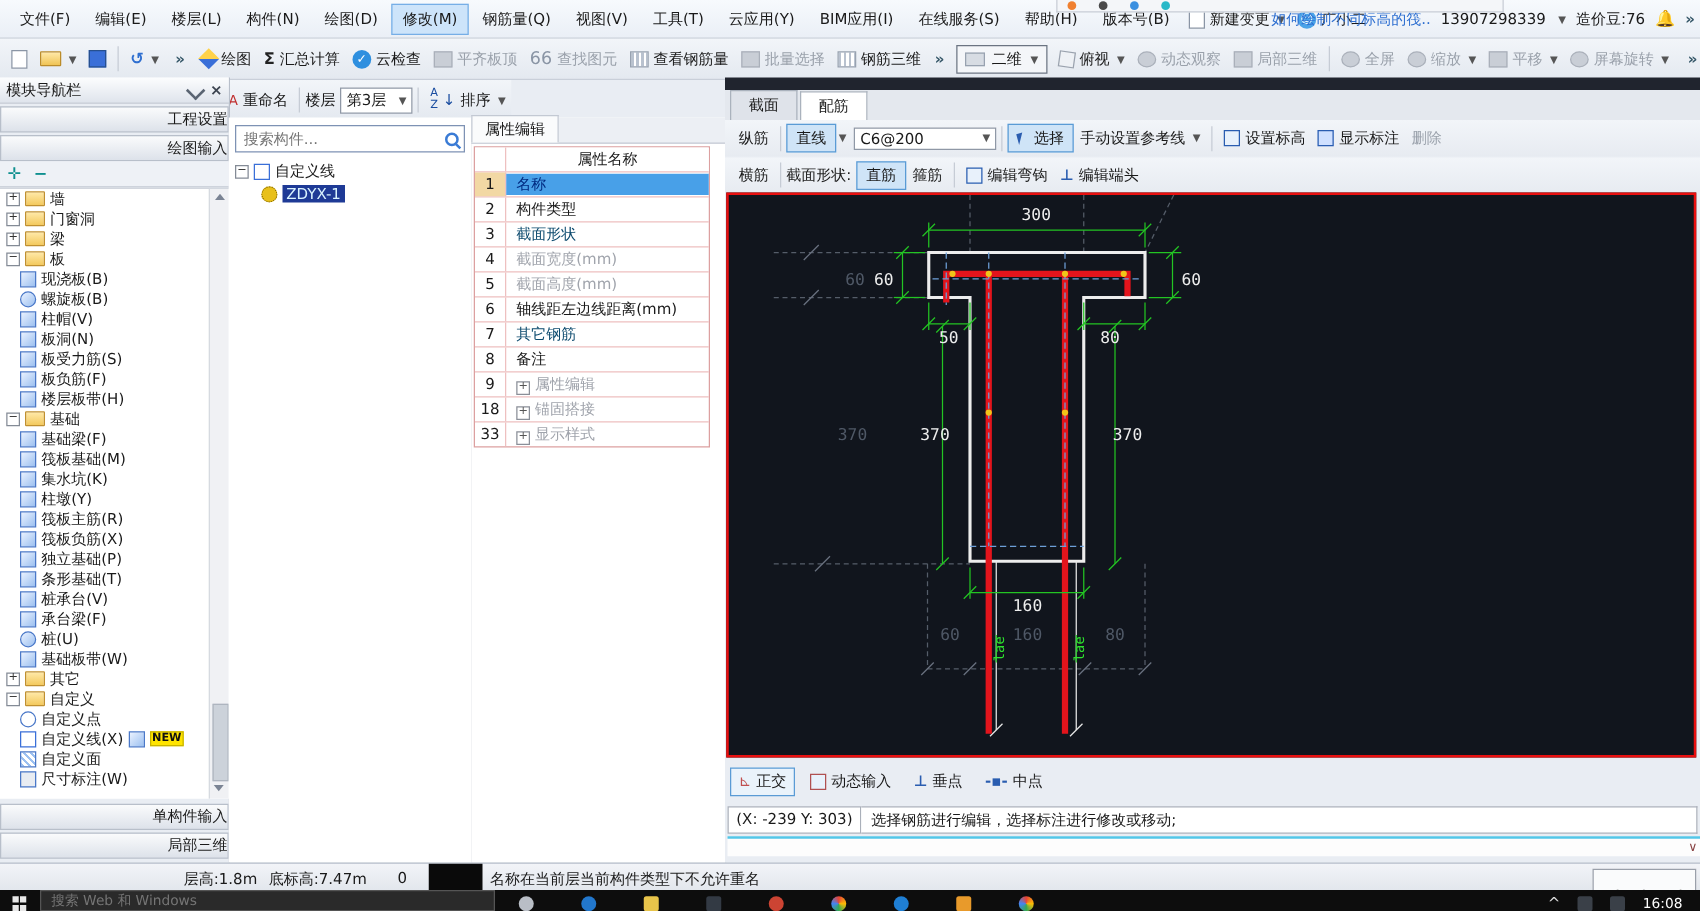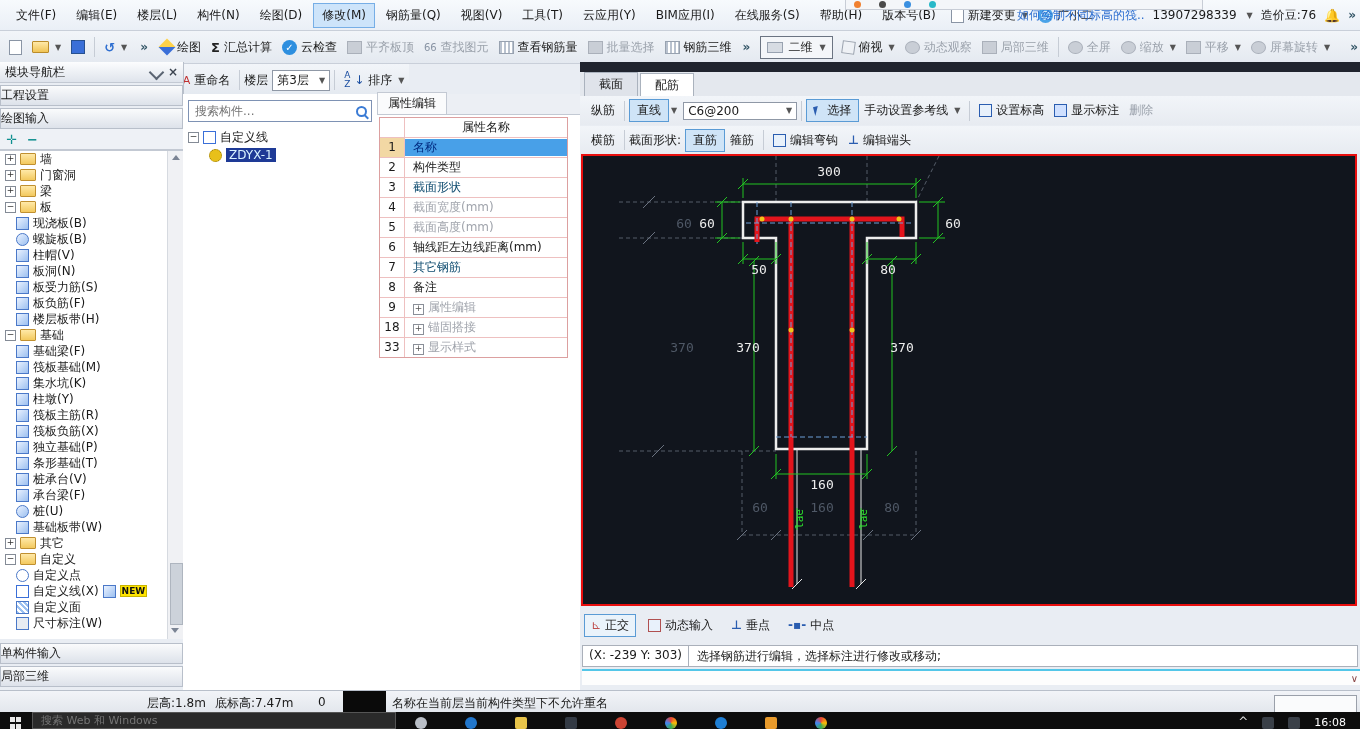--- a/index.html
+++ b/index.html
@@ -25,31 +25,31 @@
   
   .i{display:inline-block;flex:none}
   .i-doc{width:11px;height:13px;background:#fff;border:1px solid #8a95a5}
   .i-folder{width:15px;height:10px;background:linear-gradient(#ffe9a8,#f0c455);border:1px solid #bb8c2a;border-radius:1px}
   .i-save{width:12px;height:12px;background:#3a6fd8;border:1px solid #27508f}
   .i-undo{color:#2f6fd0;font-weight:bold;font-size:13px}
   .i-pen{width:12px;height:12px;background:linear-gradient(135deg,#ffd24a 50%,#3a6fd8 50%);transform:rotate(45deg)}
   .i-sigma{font-weight:bold;font-size:13px;color:#222}
   .i-cloud{width:15px;height:15px;border-radius:50%;background:#2e8fdf;color:#fff;font-size:10px;line-height:15px;text-align:center}
   .i-gray{width:13px;height:11px;background:#c9ced6;border:1px solid #aab0ba}
-  .i-glass{color:#8a95a5;font-size:10px}
+  .i-glass{color:#8a95a5;font-size:14px}
   .i-grid{width:13px;height:11px;background:repeating-linear-gradient(90deg,#b9c2cf 0 2px,#fff 2px 4px);border:1px solid #98a2b0}
   .i-cube{width:11px;height:11px;border:1px solid #9aa2ae;background:#eef1f5;transform:rotate(8deg)}
   .i-rect2d{width:14px;height:9px;background:#d7dce3;border:1px solid #98a2b0}
   .modebox{display:flex;align-items:center;gap:5px;border:1px solid #6b7482;background:#f4f6f9;padding:2px 6px;margin:0 4px}
   
   .navpanel{left:0;top:62px;width:183px;height:628px;background:#e9edf3;border-right:1px solid #b8bfca}
   .navhead{height:20px;background:linear-gradient(#fcfdfe,#dfe4ec);border-bottom:1px solid #c3c9d3;display:flex;align-items:center;padding:0 5px;gap:6px}
   .pin{width:9px;height:9px;border-left:2px solid #5a6472;border-bottom:2px solid #5a6472;transform:rotate(-45deg)}
   .xbtn{color:#3c4450;font-weight:bold}
-  .bigbtn{height:19px;background:linear-gradient(#fafbfc,#dde2ea);border:1px solid #b8bfca;display:flex;align-items:center;justify-content:flex-start;margin-top:2px}
+  .bigbtn{height:19px;background:linear-gradient(#fafbfc,#dde2ea);border:1px solid #b8bfca;display:flex;align-items:center;justify-content:flex-end;margin-top:2px}
   .iconrow{height:20px;display:flex;align-items:center;gap:10px;padding:0 6px;border-bottom:1px solid #c3c9d3;background:#eef1f6}
   .teal{color:#0e8f8f;font-weight:bold;font-size:13px}
   .treewrap{position:relative;height:488px;background:#fff;border-top:1px solid #c3c9d3;overflow:hidden}
   .trow{height:16px;display:flex;align-items:center;gap:4px;padding-left:5px;white-space:nowrap}
   .trow.child{padding-left:16px}
   .tg{width:9px;height:9px;border:1px solid #848b96;background:#fff;font-size:9px;line-height:7px;text-align:center;color:#333;flex:none}
   .fo{width:14px;height:10px;background:linear-gradient(#ffe9a8,#f3c95e);border:1px solid #c09030;border-radius:1px;flex:none}
   .ci{width:11px;height:11px;border:1px solid #4a78c8;background:linear-gradient(135deg,#eaf2ff,#9cc0f0);flex:none}
   .gear{width:11px;height:11px;border-radius:50%;background:#e8c01a;border:1px dotted #8a6d00;flex:none}
   .selbox{width:11px;height:11px;border:1px solid #3a6fd8;background:#fff;flex:none}

